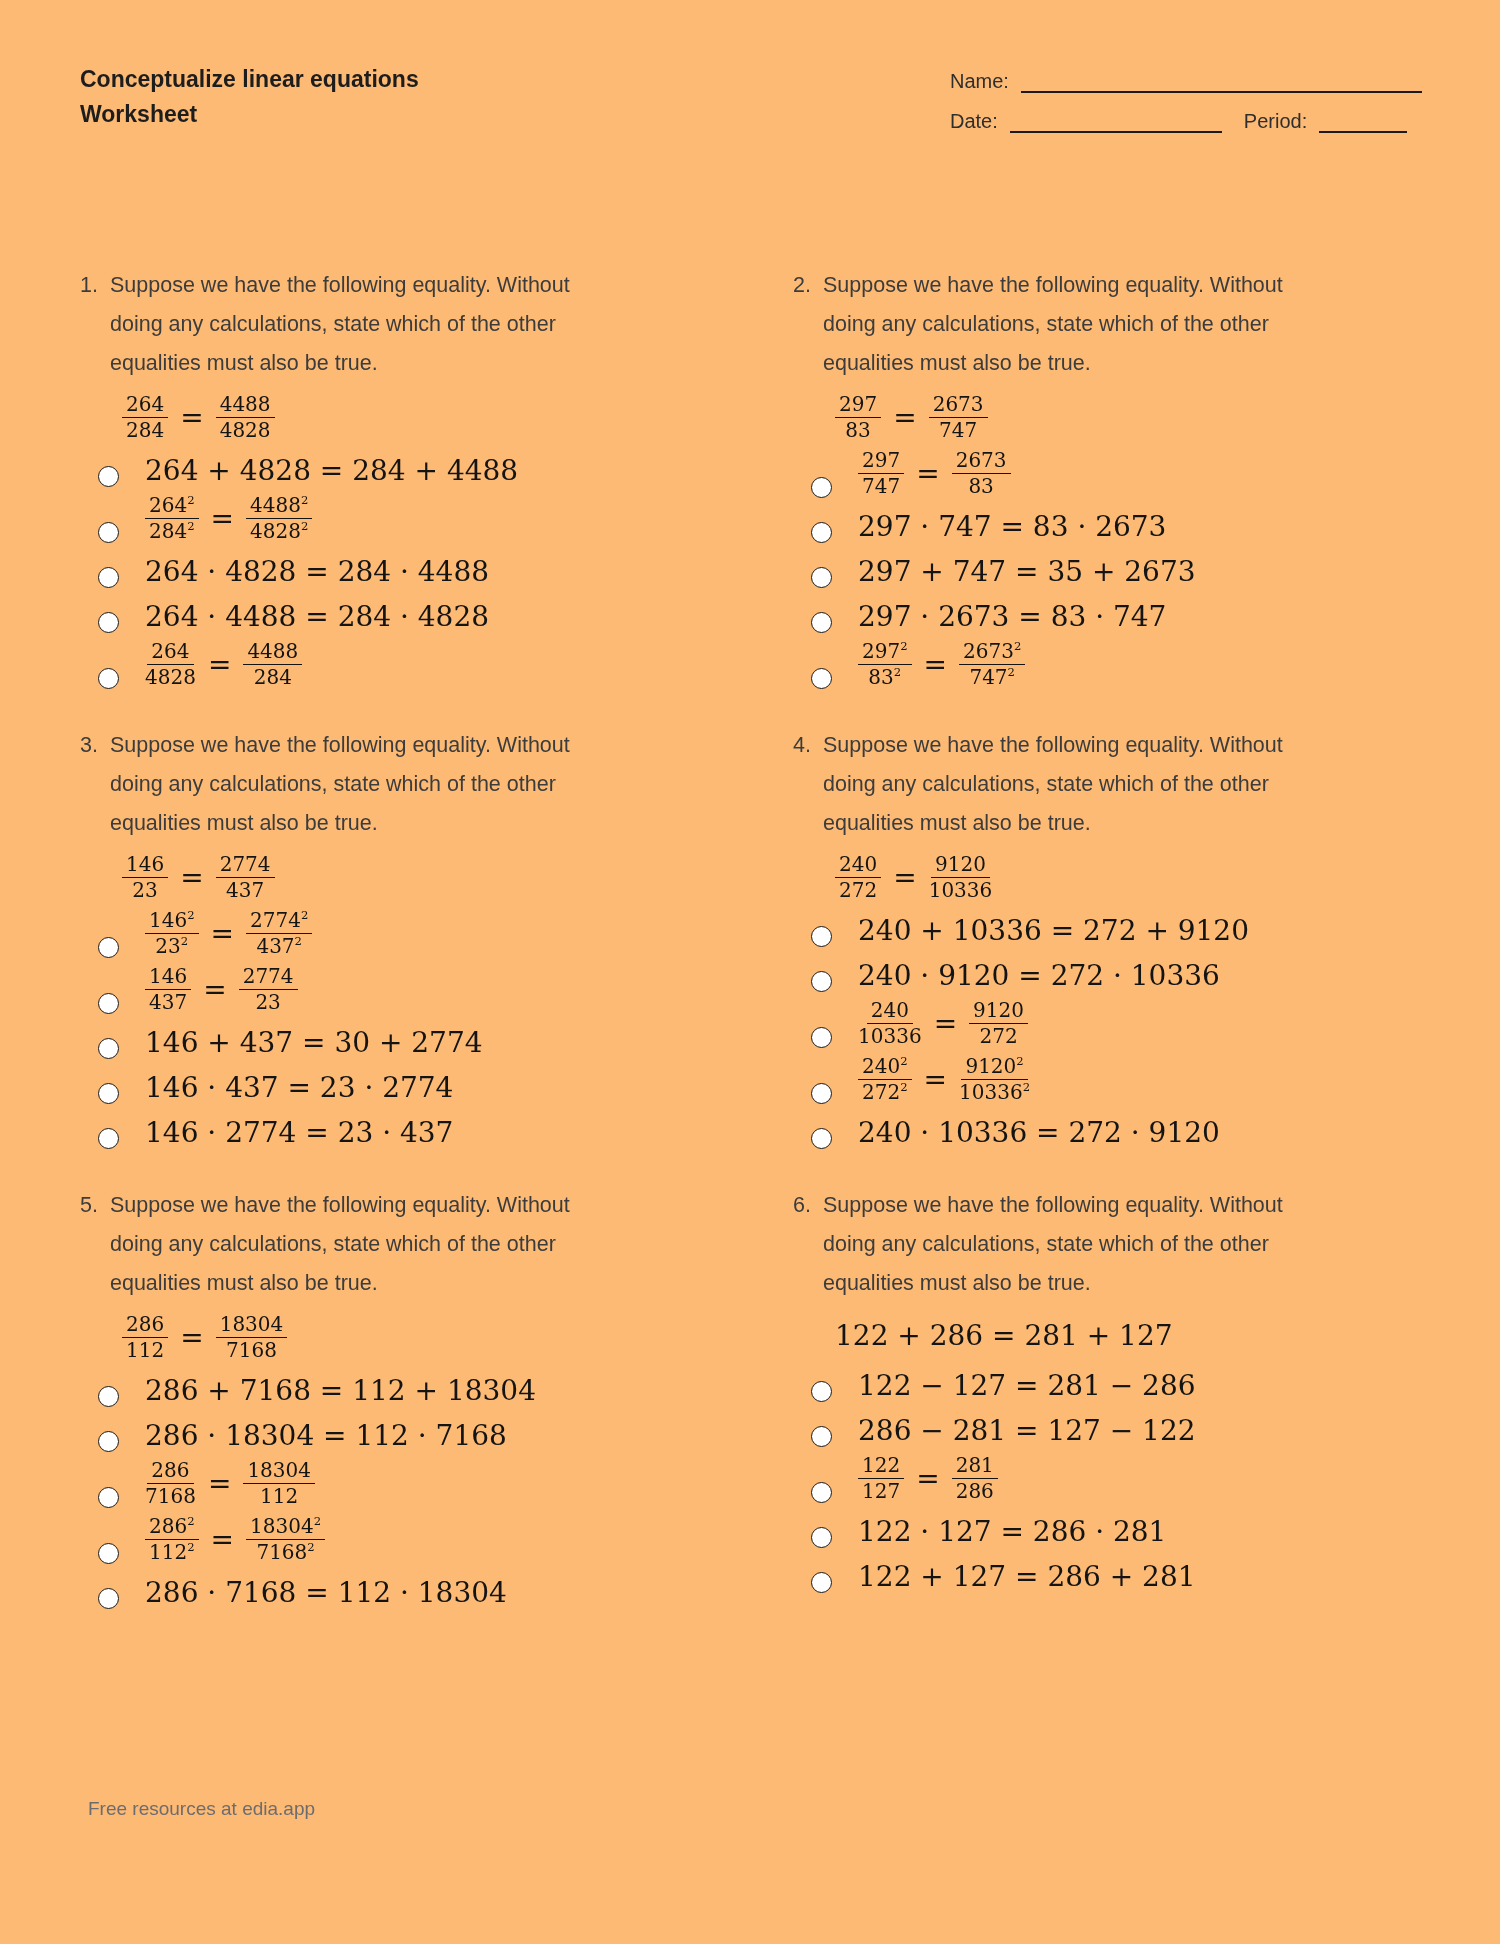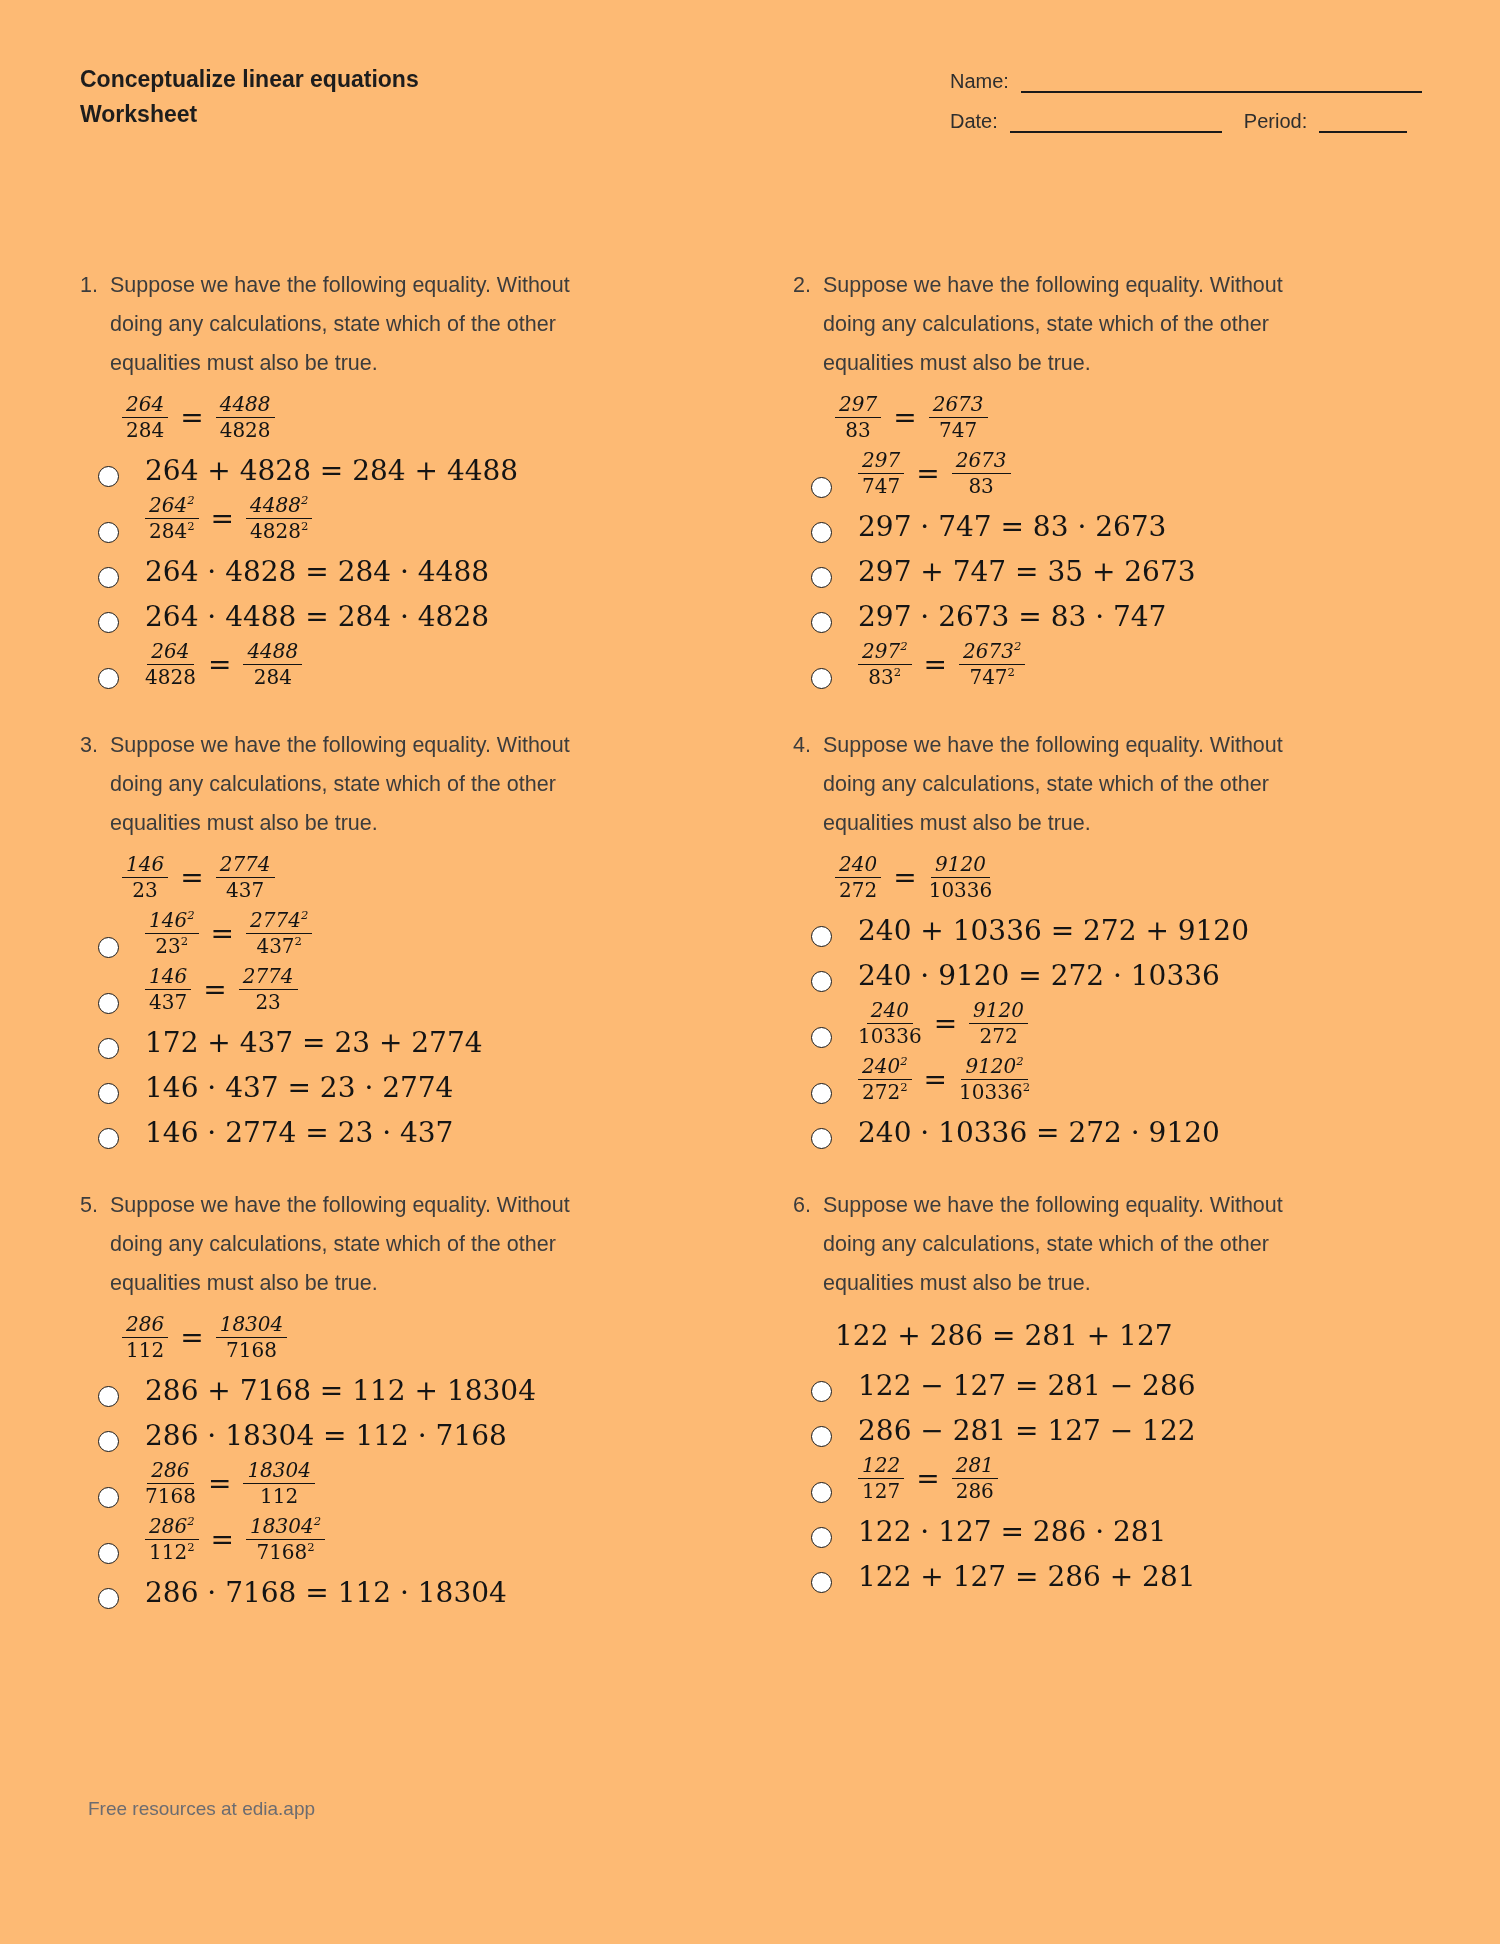--- a/index.html
+++ b/index.html
@@ -26,21 +26,21 @@
   .pnum { width:30px; flex:none; font-size:21.5px; color:#3c3c3c; line-height:39px; }
   .pprompt { width:482px; font-size:21.5px; color:#3c3c3c; line-height:39px; }
 
   
   .math { font-family:"DejaVu Serif","Liberation Serif",serif; color:#141414; font-size:28px; }
   .given { display:flex; align-items:center; gap:12px; margin:10px 0 6px 42px; min-height:44px; }
   .option { display:flex; align-items:flex-end; gap:26px; margin:7px 0 7px 18px; min-height:38px; }
   .oeq { display:flex; align-items:center; gap:12px; }
   .radio { width:21px; height:21px; flex:none; border:1.5px solid #1a1a1a; border-radius:50%; background:#fff; }
   .frac { display:flex; flex-direction:column; align-items:center; font-size:20px; line-height:1.15; }
-  .frac .num { border-bottom:1.5px solid #141414; padding:0 4px 1px;font-style:italic; }
+  .frac .num { border-bottom:1.5px solid #141414; padding:0 4px 1px; }
   .frac .den { padding-top:1px; }
   .math sup { font-size:0.58em; vertical-align:super; line-height:0; }
   .mtxt { white-space:pre; }
 
   
   .footer { position:absolute; left:88px; top:1790px; font-size:19px; color:#6c6c70; line-height:37px; }
 </style>
 </head>
 <body>
 
@@ -231,21 +231,21 @@
             <span class="mtxt">=</span>
             <span class="frac">
               <span class="num">2774</span>
               <span class="den">23</span>
             </span>
           </span>
         </div>
         <div class="option">
           <span class="radio"></span>
           <span class="math oeq">
-            <span class="mtxt">172 + 437 = 23 + 2774</span>
+            <span class="mtxt">146 + 437 = 30 + 2774</span>
           </span>
         </div>
         <div class="option">
           <span class="radio"></span>
           <span class="math oeq">
             <span class="mtxt">146 · 437 = 23 · 2774</span>
           </span>
         </div>
         <div class="option">
           <span class="radio"></span>

